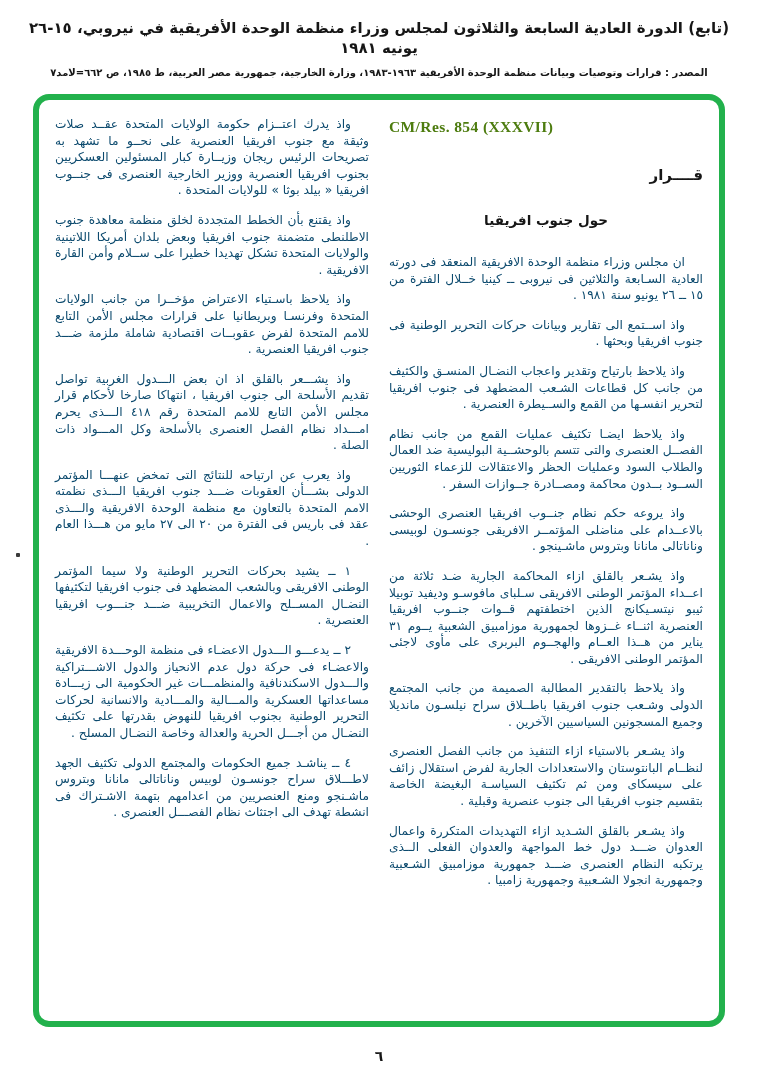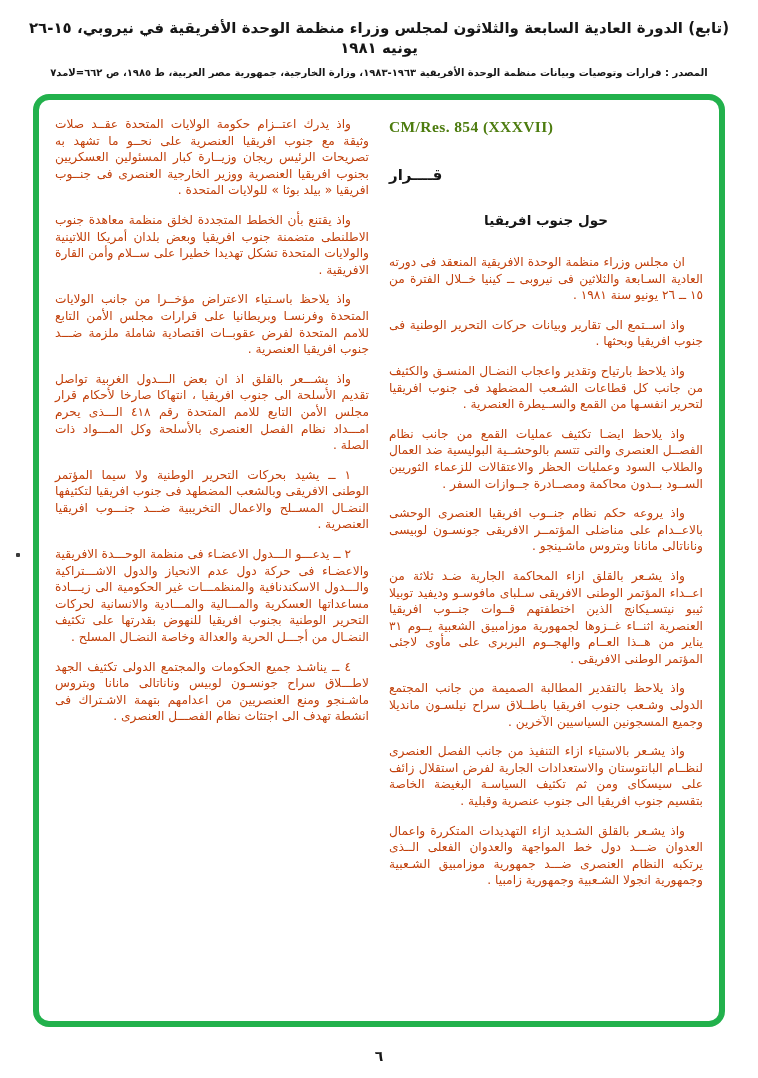--- a/index.html
+++ b/index.html
@@ -38,35 +38,35 @@
   }
   .col { flex: 1 1 0; direction: rtl; }
   
   .cmres {
     direction: ltr; text-align: left;
     font-family: "Liberation Serif", "DejaVu Serif", serif;
     font-weight: bold; font-size: 15.5px; letter-spacing: 0.4px;
     margin: 2px 0 30px 0; color: #4d7c0f;
   }
   .res-title {
-    text-align: left; font-weight: bold; font-size: 15px;
+    text-align: right; font-weight: bold; font-size: 15px;
     margin: 0 0 28px 0;
   }
   .res-subtitle {
     text-align: center; font-weight: bold; font-size: 13.5px;
     margin: 0 0 26px 0;
   }
   
   .col p {
     margin: 0 0 13px 0;
     font-size: 12.2px;
     line-height: 16.6px;
     text-align: justify;
     text-indent: 18px;
-    color: #c2410c;
+    color: #0c4a6e;
   }
   
   .footer {
     position: absolute; left: 0; bottom: 14px; width: 758px;
     text-align: center; font-size: 14px; font-weight: bold;
   }
   
   .artifact-dot {
     position: absolute; left: 16px; top: 553px;
     width: 4px; height: 4px; background: #3a3a3a; border-radius: 1px;
@@ -96,20 +96,21 @@
       <p>واذ يلاحظ بالتقدير المطالبة الصميمة من جانب المجتمع الدولى وشـعب جنوب افريقيا باطــلاق سراح نيلسـون مانديلا وجميع المسجونين السياسيين الآخرين .</p>
       <p>واذ يشـعر بالاستياء ازاء التنفيذ من جانب الفصل العنصرى لنظــام البانتوستان والاستعدادات الجارية لفرض استقلال زائف على سيسكاى ومن ثم تكثيف السياسـة البغيضة الخاصة بتقسيم جنوب افريقيا الى جنوب عنصرية وقبلية .</p>
       <p>واذ يشـعر بالقلق الشـديد ازاء التهديدات المتكررة واعمال العدوان ضـــد دول خط المواجهة والعدوان الفعلى الــذى يرتكبه النظام العنصرى ضـــد جمهورية موزامبيق الشـعبية وجمهورية انجولا الشـعبية وجمهورية زامبيا .</p>
     </div>
 
     <div class="col">
       <p>واذ يدرك اعتــزام حكومة الولايات المتحدة عقــد صلات وثيقة مع جنوب افريقيا العنصرية على نحــو ما تشهد به تصريحات الرئيس ريجان وزيــارة كبار المسئولين العسكريين بجنوب افريقيا العنصرية ووزير الخارجية العنصرى فى جنــوب افريقيا « بيلد بوثا » للولايات المتحدة .</p>
       <p>واذ يقتنع بأن الخطط المتجددة لخلق منظمة معاهدة جنوب الاطلنطى متضمنة جنوب افريقيا وبعض بلدان أمريكا اللاتينية والولايات المتحدة تشكل تهديدا خطيرا على ســلام وأمن القارة الافريقية .</p>
       <p>واذ يلاحظ باسـتياء الاعتراض مؤخــرا من جانب الولايات المتحدة وفرنسـا وبريطانيا على قرارات مجلس الأمن التابع للامم المتحدة لفرض عقوبــات اقتصادية شاملة ملزمة ضـــد جنوب افريقيا العنصرية .</p>
       <p>واذ يشـــعر بالقلق اذ ان بعض الـــدول الغربية تواصل تقديم الأسلحة الى جنوب افريقيا ، انتهاكا صارخا لأحكام قرار مجلس الأمن التابع للامم المتحدة رقم ٤١٨ الـــذى يحرم امـــداد نظام الفصل العنصرى بالأسلحة وكل المـــواد ذات الصلة .</p>
+      <p>واذ يعرب عن ارتياحه للنتائج التى تمخض عنهـــا المؤتمر الدولى بشـــأن العقوبات ضـــد جنوب افريقيا الـــذى نظمته الامم المتحدة بالتعاون مع منظمة الوحدة الافريقية والـــذى عقد فى باريس فى الفترة من ٢٠ الى ٢٧ مايو من هـــذا العام .</p>
       <p>١ ــ يشيد بحركات التحرير الوطنية ولا سيما المؤتمر الوطنى الافريقى وبالشعب المضطهد فى جنوب افريقيا لتكثيفها النضـال المســلح والاعمال التخريبية ضـــد جنـــوب افريقيا العنصرية .</p>
       <p>٢ ــ يدعـــو الـــدول الاعضـاء فى منظمة الوحـــدة الافريقية والاعضـاء فى حركة دول عدم الانحياز والدول الاشـــتراكية والـــدول الاسكندنافية والمنظمـــات غير الحكومية الى زيـــادة مساعداتها العسكرية والمـــالية والمـــادية والانسانية لحركات التحرير الوطنية بجنوب افريقيا للنهوض بقدرتها على تكثيف النضـال من أجـــل الحرية والعدالة وخاصة النضـال المسلح .</p>
       <p>٤ ــ يناشـد جميع الحكومات والمجتمع الدولى تكثيف الجهد لاطـــلاق سراح جونسـون لوبيس وناناتالى مانانا وبتروس ماشـنجو ومنع العنصريين من اعدامهم بتهمة الاشـتراك فى انشطة تهدف الى اجتثاث نظام الفصـــل العنصرى .</p>
     </div>
 
   </div>
 </div>
 
 <div class="artifact-dot"></div>
 

